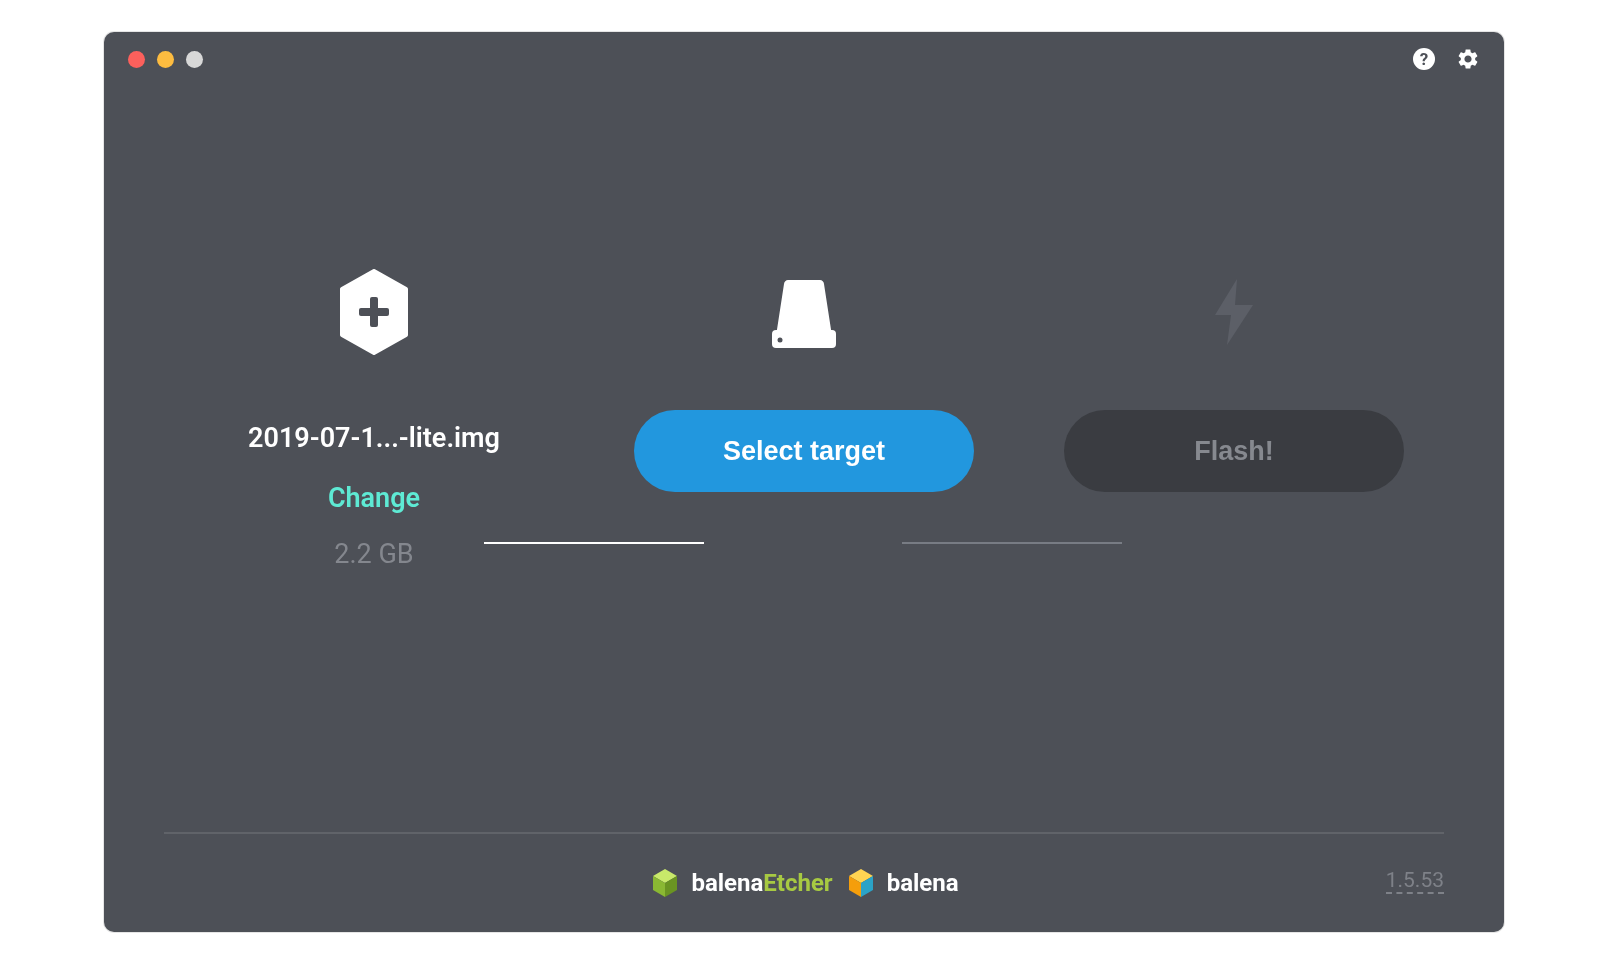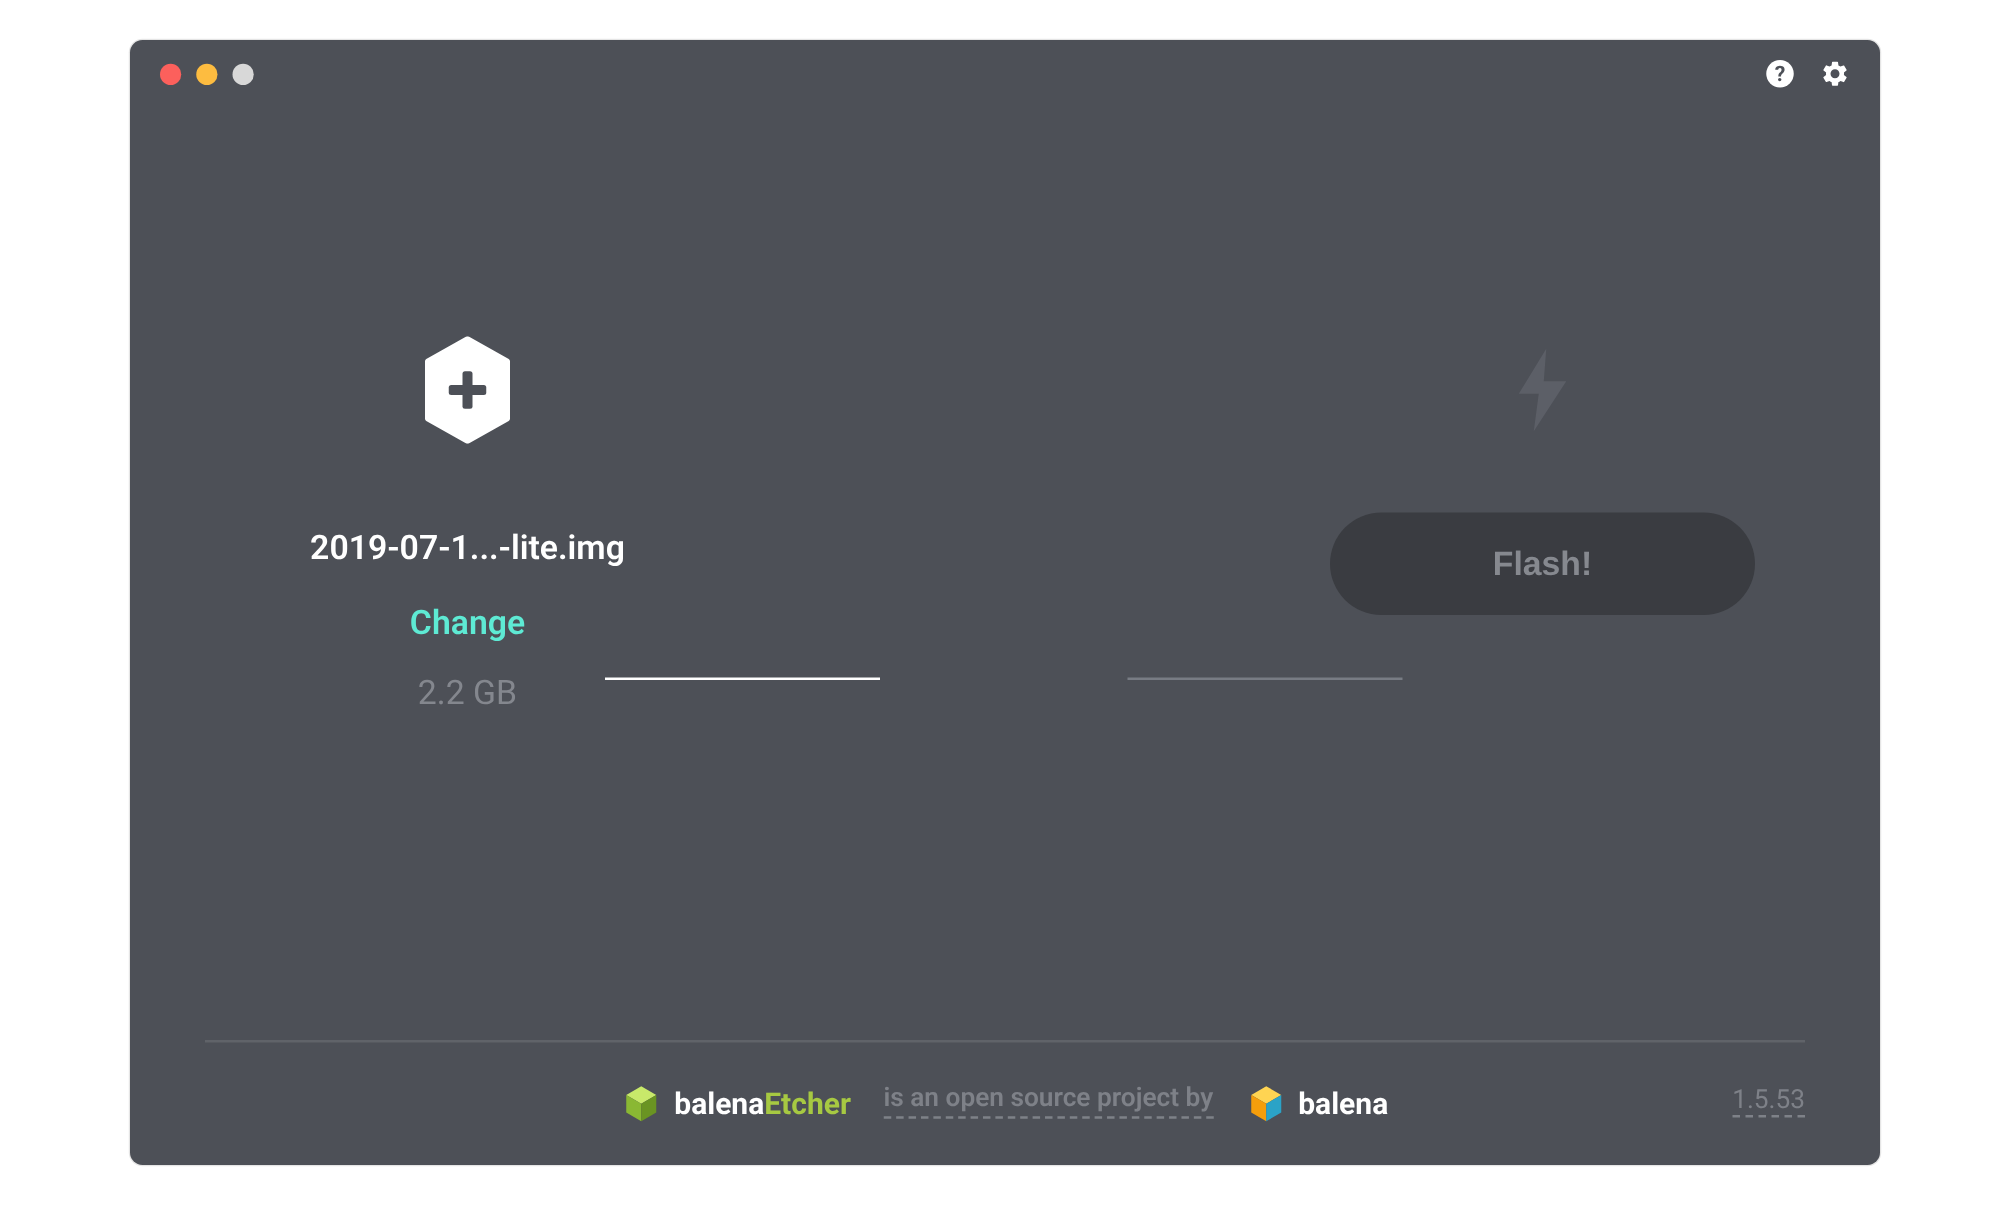--- a/index.html
+++ b/index.html
@@ -231,20 +231,30 @@
             <path d="M38 2 L70 20 L70 66 L38 84 L6 66 L6 20 Z" fill="#fff"></path>
             <rect x="34" y="28" width="8" height="30" rx="2" fill="#4d5057"></rect>
             <rect x="23" y="39" width="30" height="8" rx="2" fill="#4d5057"></rect>
           </svg>
         </div>
         <div class="step-label">2019-07-1...-lite.img</div>
         <div class="change-link">Change</div>
         <div class="file-size">2.2 GB</div>
       </div>
 
+      <div class="step">
+        <div class="step-icon-row">
+          <svg class="drive-icon" viewBox="0 0 76 76">
+            <path d="M10 62 L18 10 C18 8 20 6 22 6 L54 6 C56 6 58 8 58 10 L66 62 Z" fill="#fff"></path>
+            <rect x="6" y="56" width="64" height="18" rx="4" fill="#fff"></rect>
+            <circle cx="14" cy="66" r="2.5" fill="#4d5057"></circle>
+          </svg>
+        </div>
+        <button class="btn btn-primary">Select target</button>
+      </div>
 
       <div class="step">
         <div class="step-icon-row">
           <svg class="flash-icon" viewBox="0 0 50 70">
             <path d="M28 2 L6 38 L22 38 L18 68 L44 28 L26 28 Z" fill="#5c5f67"></path>
           </svg>
         </div>
         <button class="btn btn-disabled">Flash!</button>
       </div>
 
@@ -256,21 +266,20 @@
       <div class="footer-logo">
         <svg class="cube-icon" viewBox="0 0 32 32">
           <path d="M16 2 L28 9 L16 16 L4 9 Z" fill="#c8e96a"></path>
           <path d="M4 9 L16 16 L16 30 L4 23 Z" fill="#8ab833"></path>
           <path d="M28 9 L16 16 L16 30 L28 23 Z" fill="#6a9422"></path>
         </svg>
         <span class="brand-text">
           <span class="brand-balena">balena</span><span class="brand-etcher">Etcher</span>
         </span>
       </div>
-      <span class="footer-text">is an open source project by</span>
       <div class="footer-logo">
         <svg class="cube-icon" viewBox="0 0 32 32">
           <path d="M16 2 L28 9 L16 16 L4 9 Z" fill="#ffd452"></path>
           <path d="M4 9 L16 16 L16 30 L4 23 Z" fill="#f59e0b"></path>
           <path d="M28 9 L16 16 L16 30 L28 23 Z" fill="#2ba3c7"></path>
         </svg>
         <span class="brand-text brand-balena2">balena</span>
       </div>
     </div>
     <div class="version">1.5.53</div>

